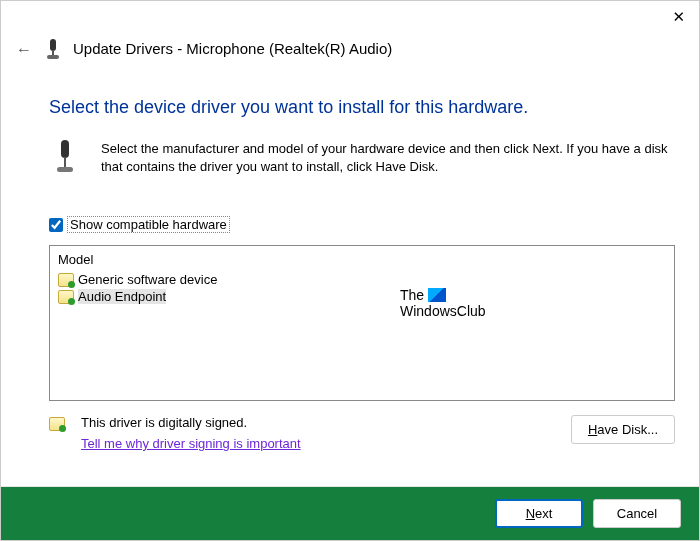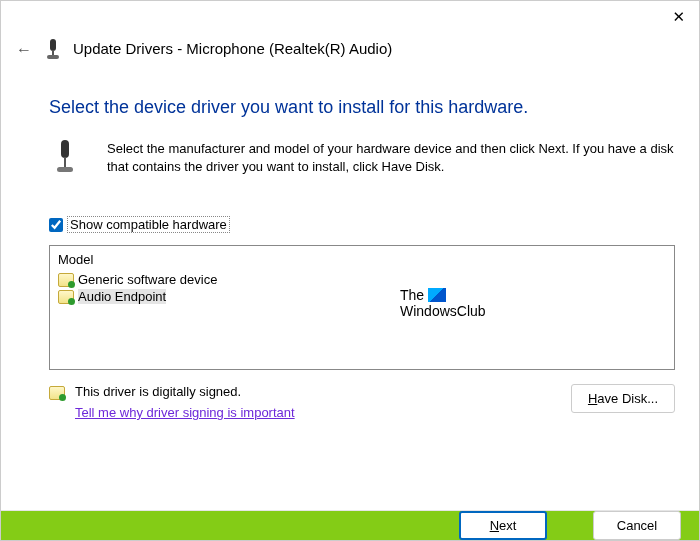--- a/index.html
+++ b/index.html
@@ -79,21 +79,21 @@
     flex-direction: column;
   }
   .instruction-heading {
     color: #003399;
     font-size: 18px;
     margin: 18px 0 22px 0;
     font-weight: 400;
   }
   .desc-row {
     display: flex;
-    gap: 28px;
+    gap: 22px;
     align-items: flex-start;
     margin-bottom: 40px;
   }
   .mic-icon2 {
     width: 28px; height: 34px;
     position: relative;
     flex-shrink: 0;
     margin-left: 2px;
   }
   .mic-icon2 .stand {
@@ -123,21 +123,21 @@
     accent-color: #0067c0;
     width: 14px; height: 14px;
     margin: 0;
   }
   .checkbox-label {
     border: 1px dotted #888;
     padding: 0 2px;
   }
   .listbox {
     border: 1px solid #888;
-    height: 125px;
+    height: 156px;
     background: #fff;
     padding: 4px 6px;
     position: relative;
   }
   .list-header {
     font-size: 13px;
     padding: 2px 2px 4px 2px;
   }
   .list-item {
     display: flex;
@@ -180,51 +180,50 @@
     margin-left: 4px;
   }
   .sign-row {
     display: flex;
     align-items: flex-start;
     justify-content: space-between;
     margin-top: 14px;
   }
   .sign-left {
     display: flex;
-    gap: 10px;
+    gap: 16px;
     align-items: flex-start;
   }
   .sign-text { font-size: 13px; }
   .sign-link {
     color: #6d28d9;
     text-decoration: underline;
     font-size: 13px;
     margin-top: 6px;
     display: inline-block;
   }
   .btn {
     background: #fff;
     border: 1px solid #ccc;
     border-radius: 3px;
     padding: 6px 16px;
     font-size: 13px;
     font-family: inherit;
     min-width: 88px;
     text-align: center;
     cursor: default;
-    margin-left: 36px;
   }
   .btn.primary {
     border: 2px solid #0067c0;
     padding: 5px 15px;
   }
   .footer {
     border-top: 1px solid #e5e5e5;
-    background: #84cc16;
-    padding: 0 18px;
+    background: #15803d;
+    padding: 12px 18px;
     display: flex;
     justify-content: flex-end;
     gap: 10px;
   }
   .u { text-decoration: underline; }
 </style>
 </head>
 <body>
 
 <div class="window">

